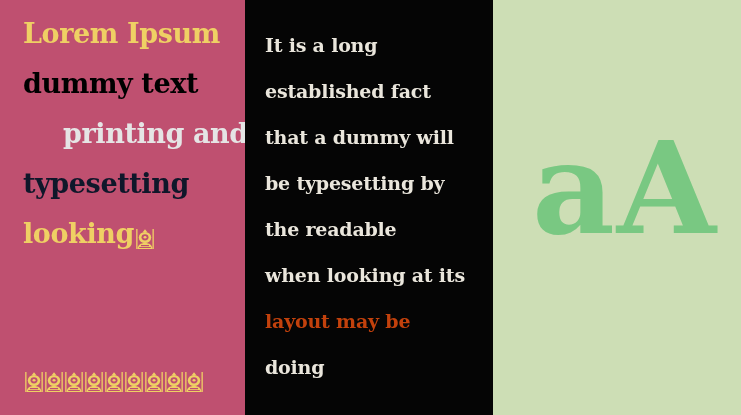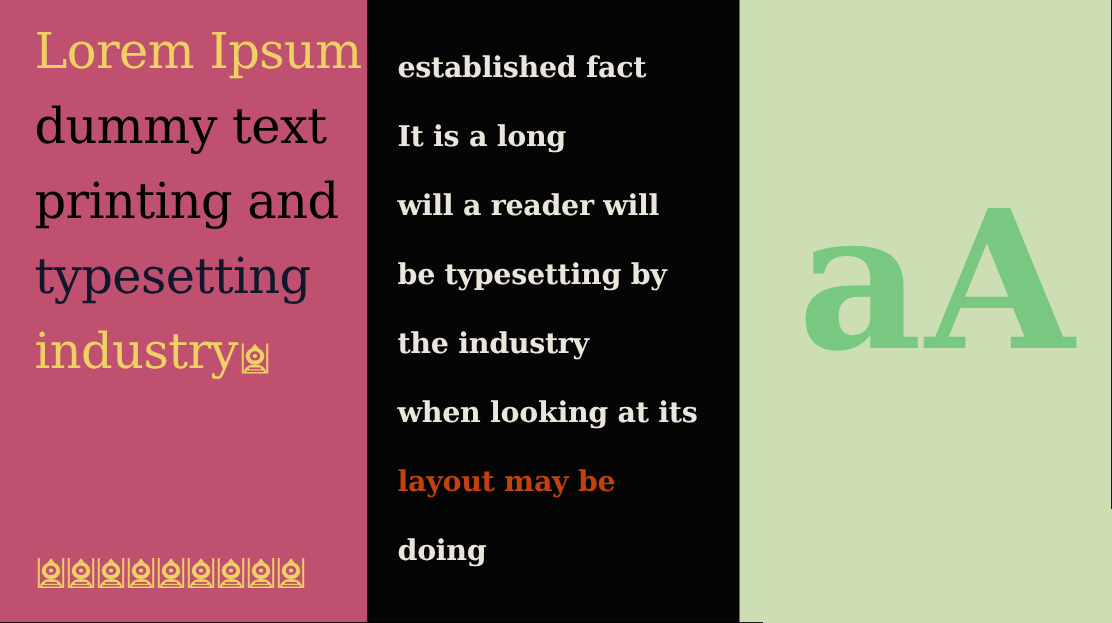--- a/index.html
+++ b/index.html
@@ -33,22 +33,22 @@
 
   .headline-block {
     position: absolute;
     left: 23px;
     top: 9px;
     width: 210px;
   }
 
   .headline-line {
     font-family: "DejaVu Serif", "Liberation Serif", serif;
-    font-weight: 400;
-    font-size: 33px;
+    font-weight: 700;
+    font-size: 27px;
     line-height: 50px;
     letter-spacing: -0.4px;
     color: #efd064;
     white-space: nowrap;
   }
 
   .headline-line .ornament-inline {
     display: inline-block;
     vertical-align: -3px;
     margin-left: 1px;
@@ -134,23 +134,23 @@
 </head>
 <body>
 
 <div class="specimen">
 
   <div class="panel-left" style="background: rgb(191, 80, 112);">
 
     <div class="headline-block">
       <div class="headline-line" style="color: rgb(239, 208, 100);">Lorem Ipsum</div>
       <div class="headline-line" style="color: #000000;">dummy text</div>
-      <div class="headline-line" style="color: #000000;">printing and</div>
+      <div class="headline-line" style="color: #e5e5e5; margin-left: 40px;">printing and</div>
       <div class="headline-line" style="color: #0f172a;">typesetting</div>
-      <div class="headline-line" style="color: rgb(239, 208, 100);"><span>industry</span><span class="ornament-inline"><svg class="orn-tile" viewBox="0 0 20 22" xmlns="http://www.w3.org/2000/svg">
+      <div class="headline-line" style="color: rgb(239, 208, 100);"><span>looking</span><span class="ornament-inline"><svg class="orn-tile" viewBox="0 0 20 22" xmlns="http://www.w3.org/2000/svg">
               <rect x="0" y="0" width="20" height="22" fill="none"></rect>
               <g fill="#efd064">
                 <ellipse cx="10" cy="9.5" rx="6.2" ry="5.6"></ellipse>
                 <path d="M10 15 C5.5 15 3 17 2.4 21 L17.6 21 C17 17 14.5 15 10 15 Z"></path>
                 <rect x="1.2" y="1" width="1.3" height="20"></rect>
                 <rect x="17.5" y="1" width="1.3" height="20"></rect>
                 <path d="M10 1.2 L12.4 4.2 L7.6 4.2 Z"></path>
               </g>
               <g fill="#bf5070">
                 <ellipse cx="10" cy="9.3" rx="3.5" ry="3.1"></ellipse>
@@ -316,25 +316,25 @@
             <g fill="#efd064">
               <ellipse cx="10" cy="9.3" rx="1.5" ry="1.3"></ellipse>
             </g>
           </svg></span>
     </div>
 
   </div>
 
   <div class="panel-mid" style="background: rgb(5, 5, 5);">
     <div class="para-block">
+      <div class="para-line" style="color: rgb(234, 230, 220);">It is a long</div>
       <div class="para-line" style="color: rgb(234, 230, 220);">established fact</div>
-      <div class="para-line" style="color: rgb(234, 230, 220);">It is a long</div>
-      <div class="para-line" style="color: rgb(234, 230, 220);">will a reader will</div>
+      <div class="para-line" style="color: rgb(234, 230, 220);">that a dummy will</div>
       <div class="para-line" style="color: rgb(234, 230, 220);">be typesetting by</div>
-      <div class="para-line" style="color: rgb(234, 230, 220);">the industry</div>
+      <div class="para-line" style="color: rgb(234, 230, 220);">the readable</div>
       <div class="para-line" style="color: rgb(234, 230, 220);">when looking at its</div>
       <div class="para-line" style="color: #c2410c;">layout may be</div>
       <div class="para-line" style="color: rgb(234, 230, 220);">doing</div>
     </div>
   </div>
 
   <div class="panel-right" style="background: rgb(205, 222, 181);">
     <div class="aa-sample">
       <div class="aa-text" style="color: rgb(121, 200, 130);">aA</div>
     </div>

